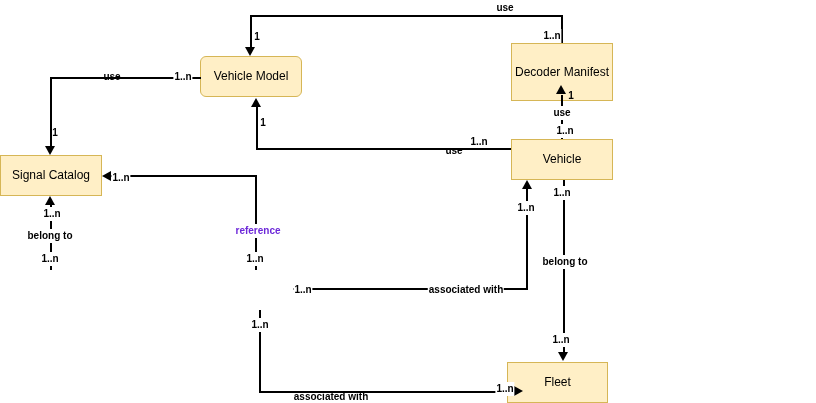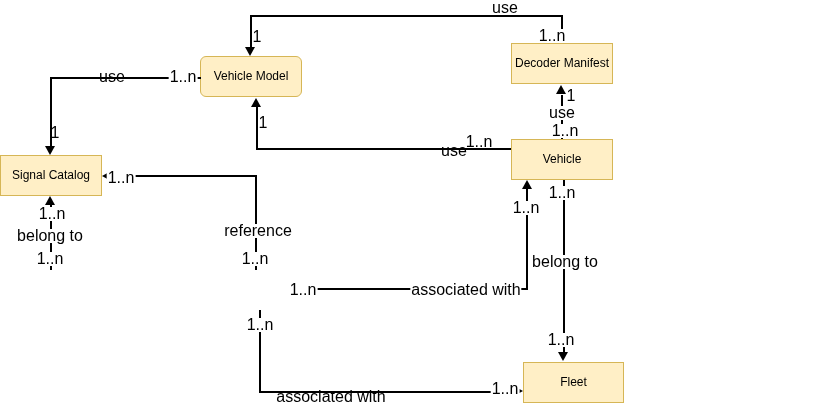--- a/index.html
+++ b/index.html
@@ -57,47 +57,48 @@
     border-right: 9px solid #000000;
   }
   .arrow.right {
     border-top: 5px solid transparent;
     border-bottom: 5px solid transparent;
     border-left: 9px solid #000000;
   }
   .elabel {
     position: absolute;
     transform: translate(-50%, -50%);
-    font-size: 16px;
+    font-size: 10px;
     line-height: 14px;
     color: #000000;
     white-space: nowrap;
+    font-weight: bold;
   }
   .elabel.bg {
     background: #ffffff;
     padding: 0 1px;
   }
 </style>
 </head>
 <body>
 
 <div id="canvas" style="width: 816px; height: 403px; background: rgb(255, 255, 255);">
     <div class="node" style="left: 200px; top: 56px; width: 102px; height: 41px; background: rgb(255, 239, 198); border-color: rgb(214, 182, 86); border-radius: 6px;">
       <div>Vehicle Model</div>
     </div>
-    <div class="node" style="left: 511px; top: 43px; width: 102px; height: 41px; background: rgb(255, 239, 198); border-color: rgb(214, 182, 86);">
+    <div class="node" style="left: 511px; top: 43px; width: 102px; height: 58px; background: rgb(255, 239, 198); border-color: rgb(214, 182, 86);">
       <div>Decoder Manifest</div>
     </div>
     <div class="node" style="left: 0px; top: 155px; width: 102px; height: 41px; background: rgb(255, 239, 198); border-color: rgb(214, 182, 86);">
       <div>Signal Catalog</div>
     </div>
     <div class="node" style="left: 511px; top: 139px; width: 102px; height: 41px; background: rgb(255, 239, 198); border-color: rgb(214, 182, 86);">
       <div>Vehicle</div>
     </div>
-    <div class="node" style="left: 523px; top: 362px; width: 101px; height: 41px; background: rgb(255, 239, 198); border-color: rgb(214, 182, 86);">
+    <div class="node" style="left: 507px; top: 362px; width: 101px; height: 41px; background: rgb(255, 239, 198); border-color: rgb(214, 182, 86);">
       <div>Fleet</div>
     </div>
     <div class="seg v" style="left: 250px; top: 15px; background: rgb(0, 0, 0); height: 33px;"></div>
     <div class="seg h" style="left: 250px; top: 15px; background: rgb(0, 0, 0); width: 312px;"></div>
     <div class="seg v" style="left: 561px; top: 15px; background: rgb(0, 0, 0); height: 28px;"></div>
     <div class="arrow down" style="left: 245px; top: 47px;"></div>
     <div class="elabel" style="left: 505px; top: 8px; color: rgb(0, 0, 0);">use</div>
     <div class="elabel" style="left: 257px; top: 37px; color: rgb(0, 0, 0);">1</div>
     <div class="elabel bg" style="left: 552px; top: 36px; color: rgb(0, 0, 0);">1..n</div>
     <div class="seg h" style="left: 50px; top: 77px; background: rgb(0, 0, 0); width: 151px;"></div>
@@ -114,21 +115,21 @@
     <div class="elabel" style="left: 479px; top: 142px; color: rgb(0, 0, 0);">1..n</div>
     <div class="seg v" style="left: 561px; top: 95px; background: rgb(0, 0, 0); height: 44px;"></div>
     <div class="arrow up" style="left: 556px; top: 85px;"></div>
     <div class="elabel" style="left: 571px; top: 96px; color: rgb(0, 0, 0);">1</div>
     <div class="elabel bg" style="left: 562px; top: 113px; color: rgb(0, 0, 0);">use</div>
     <div class="elabel bg" style="left: 565px; top: 131px; color: rgb(0, 0, 0);">1..n</div>
     <div class="seg v" style="left: 255px; top: 175px; background: rgb(0, 0, 0); height: 95px;"></div>
     <div class="seg h" style="left: 111px; top: 175px; background: rgb(0, 0, 0); width: 145px;"></div>
     <div class="arrow left" style="left: 102px; top: 171px;"></div>
     <div class="elabel bg" style="left: 121px; top: 178px; color: rgb(0, 0, 0);">1..n</div>
-    <div class="elabel bg" style="left: 258px; top: 231px; color: #000000;">reference</div>
+    <div class="elabel bg" style="left: 258px; top: 231px; color: #6d28d9;">reference</div>
     <div class="elabel bg" style="left: 255px; top: 259px; color: rgb(0, 0, 0);">1..n</div>
     <div class="seg v" style="left: 50px; top: 205px; background: rgb(0, 0, 0); height: 65px;"></div>
     <div class="arrow up" style="left: 45px; top: 196px;"></div>
     <div class="elabel bg" style="left: 52px; top: 214px; color: rgb(0, 0, 0);">1..n</div>
     <div class="elabel bg" style="left: 50px; top: 236px; color: rgb(0, 0, 0);">belong to</div>
     <div class="elabel bg" style="left: 50px; top: 259px; color: rgb(0, 0, 0);">1..n</div>
     <div class="seg h" style="left: 293px; top: 288px; background: rgb(0, 0, 0); width: 235px;"></div>
     <div class="seg v" style="left: 526px; top: 189px; background: rgb(0, 0, 0); height: 100px;"></div>
     <div class="arrow up" style="left: 522px; top: 180px;"></div>
     <div class="elabel bg" style="left: 303px; top: 290px; color: rgb(0, 0, 0);">1..n</div>

